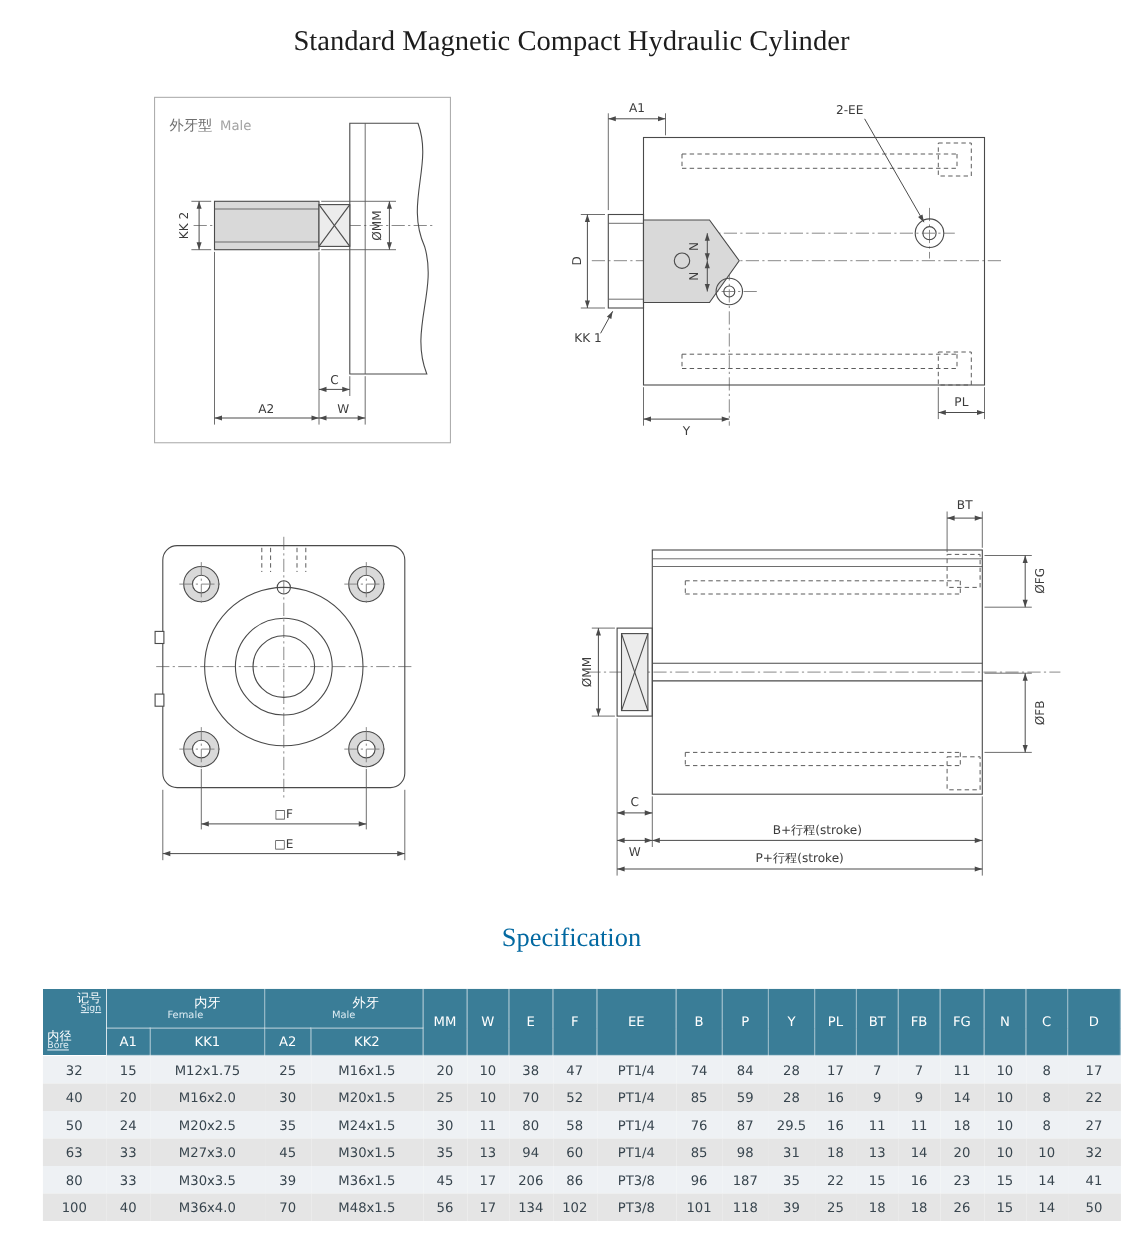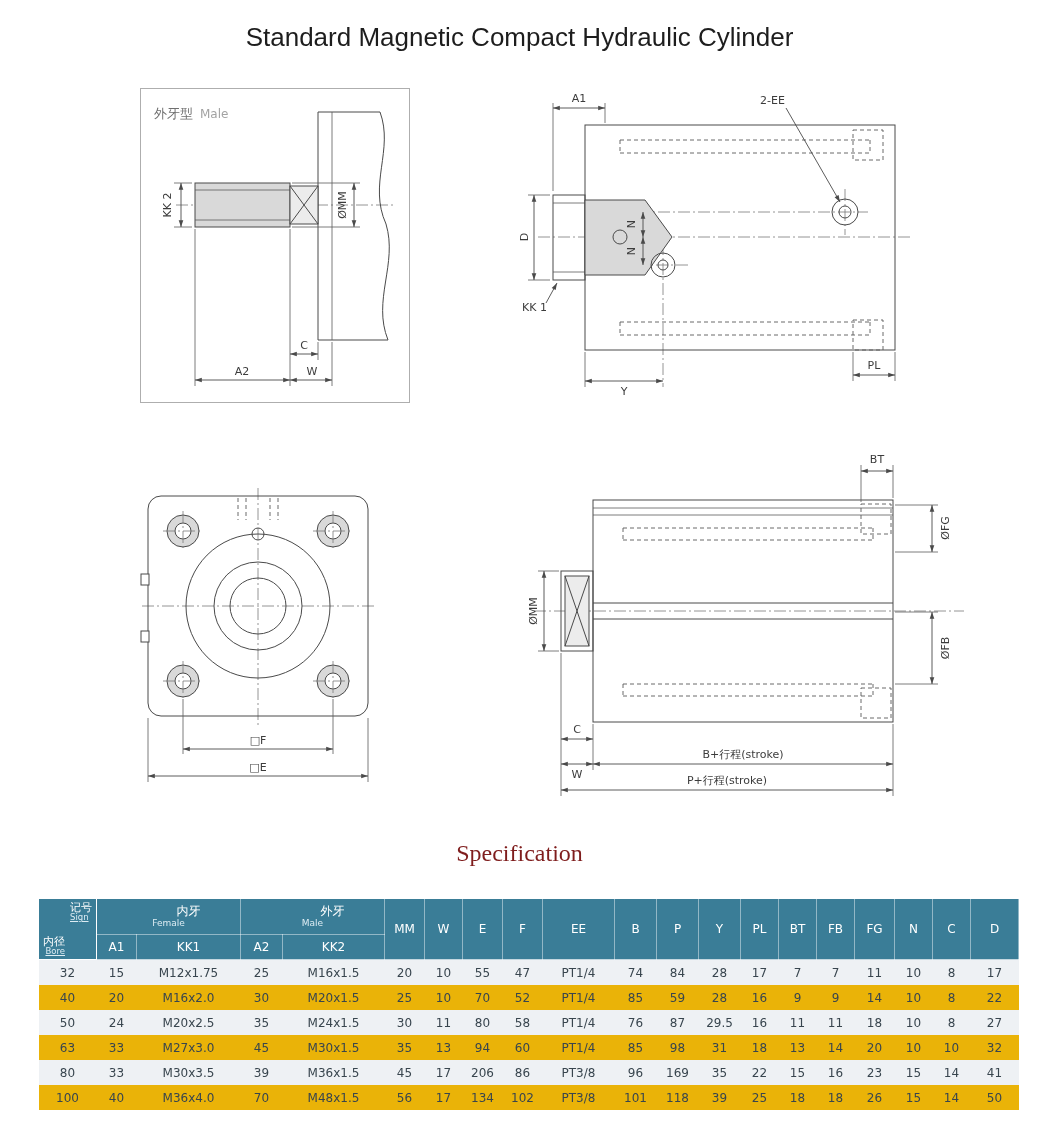--- a/index.html
+++ b/index.html
@@ -1,23 +1,23 @@
 <!DOCTYPE html>
 <html><head>
 <meta charset="utf-8">
 <style>
   html,body { margin:0; padding:0; background:#ffffff; }
   .page { position:relative; width:1039px; height:1136px; background:#fff; overflow:hidden;
           font-family:"DejaVu Sans", sans-serif; }
 
   .title { position:absolute; top:22px; left:0; width:100%; margin:0; text-align:center;
-           font-family:Liberation Sans, sans-serif; font-size:26px; font-weight:500; color:#1d1d1d; }
+           font-family:Liberation Serif, serif; font-size:26px; font-weight:500; color:#1d1d1d; }
 
   .spec-heading { position:absolute; top:840px; left:0; width:100%; margin:0; text-align:center;
-                  font-family:"Liberation Serif", serif; font-size:24px; font-weight:500; color:#7f1d1d; }
+                  font-family:"Liberation Serif", serif; font-size:24px; font-weight:500; color:#0369a1; }
 
   svg.tech { position:absolute; overflow:visible; }
   .tech line, .tech rect, .tech circle, .tech path, .tech polygon { stroke:#4a4a4a; stroke-width:1; fill:none; }
   .tech .thin  { stroke-width:0.8; stroke:#5a5a5a; }
   .tech .dim   { stroke-width:0.9; }
   .tech .dash  { stroke-dasharray:4 3; stroke-width:0.9; stroke:#5a5a5a; }
   .tech .cl    { stroke-dasharray:12 3 2 3; stroke-width:0.8; stroke:#7a7a7a; }
   .tech .gray  { fill:#d9d9d9; }
   .tech .lightgray { fill:#ececec; }
   .tech .white { fill:#ffffff; }
@@ -28,26 +28,26 @@
 
   .table-wrap { position:absolute; left:38px; top:898px; }
   table.spec { border-collapse:collapse; table-layout:fixed; width:980px; }
   table.spec th { background:#3a7d97; color:#fff; font-weight:normal; font-size:12px;
                   border:1px solid rgba(255,255,255,0.45); padding:2px 1px; text-align:center; }
   table.spec th .g1 { font-size:12px; line-height:13px;margin-left:40px; }
   table.spec th .g2 { font-size:9px;  line-height:10px; color:#ddecf3; }
   th.corner { position:relative; padding:0; height:56px;
               background-image:linear-gradient(to bottom right, transparent 49.5%, rgba(255,255,255,0.75) 49.5%, rgba(255,255,255,0.75) 50.8%, transparent 50.8%);
               background-color:#3a7d97; }
-  .c-top { position:absolute; top:3px; right:4px; text-align:left; font-size:11px; line-height:11px; }
-  .c-bot { position:absolute; bottom:3px; left:4px; text-align:right; font-size:11px; line-height:11px; }
+  .c-top { position:absolute; top:3px; right:4px; text-align:right; font-size:11px; line-height:11px; }
+  .c-bot { position:absolute; bottom:3px; left:4px; text-align:left; font-size:11px; line-height:11px; }
   .c-sub { display:block; font-size:8.5px; color:#ddecf3; line-height:9px;text-decoration:underline; }
   table.spec td { text-align:center; font-size:12px; color:#38454e; padding:5.5px 1px; border:0; }
   table.spec tbody tr { background:#eef1f4; }
-  table.spec tbody tr.alt { background:#eab308; }
+  table.spec tbody tr.alt { background:#e5e5e5; }
 </style>
 </head>
 <body>
 
 <div class="page">
 
   <h1 class="title">Standard Magnetic Compact Hydraulic Cylinder</h1>
 
   <svg class="tech" style="left:140px; top:88px;" width="270" height="315" viewBox="0 0 270 315">
     <defs>
@@ -336,21 +336,21 @@
       </thead>
       <tbody>
           <tr>
             <td>32</td>
             <td>15</td>
             <td>M12x1.75</td>
             <td>25</td>
             <td>M16x1.5</td>
             <td>20</td>
             <td>10</td>
-            <td>55</td>
+            <td>38</td>
             <td>47</td>
             <td>PT1/4</td>
             <td>74</td>
             <td>84</td>
             <td>28</td>
             <td>17</td>
             <td>7</td>
             <td>7</td>
             <td>11</td>
             <td>10</td>
@@ -428,21 +428,21 @@
             <td>33</td>
             <td>M30x3.5</td>
             <td>39</td>
             <td>M36x1.5</td>
             <td>45</td>
             <td>17</td>
             <td>206</td>
             <td>86</td>
             <td>PT3/8</td>
             <td>96</td>
-            <td>169</td>
+            <td>187</td>
             <td>35</td>
             <td>22</td>
             <td>15</td>
             <td>16</td>
             <td>23</td>
             <td>15</td>
             <td>14</td>
             <td>41</td>
           </tr>
           <tr class="alt">

